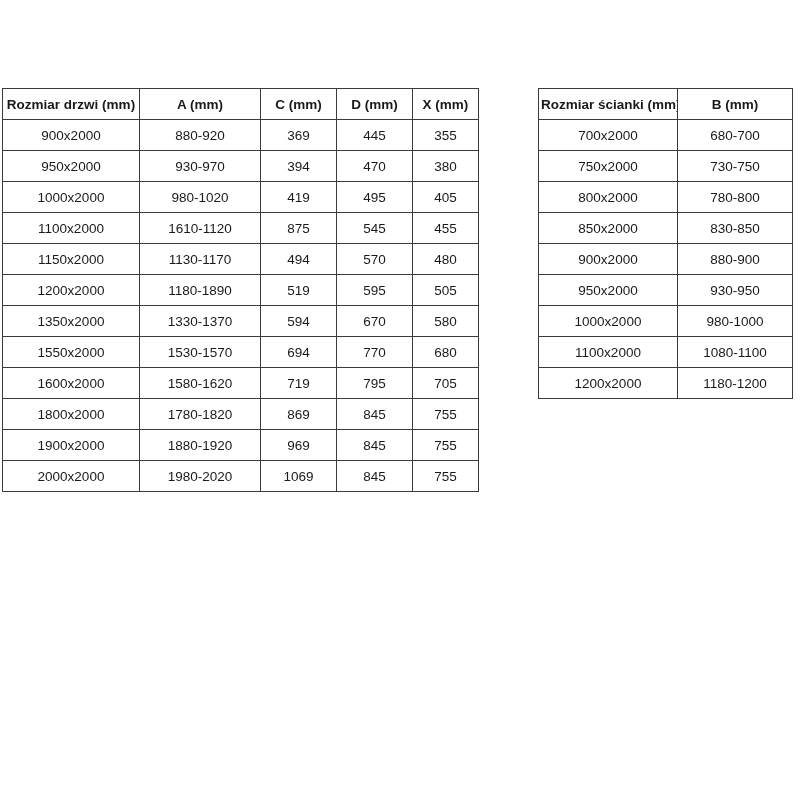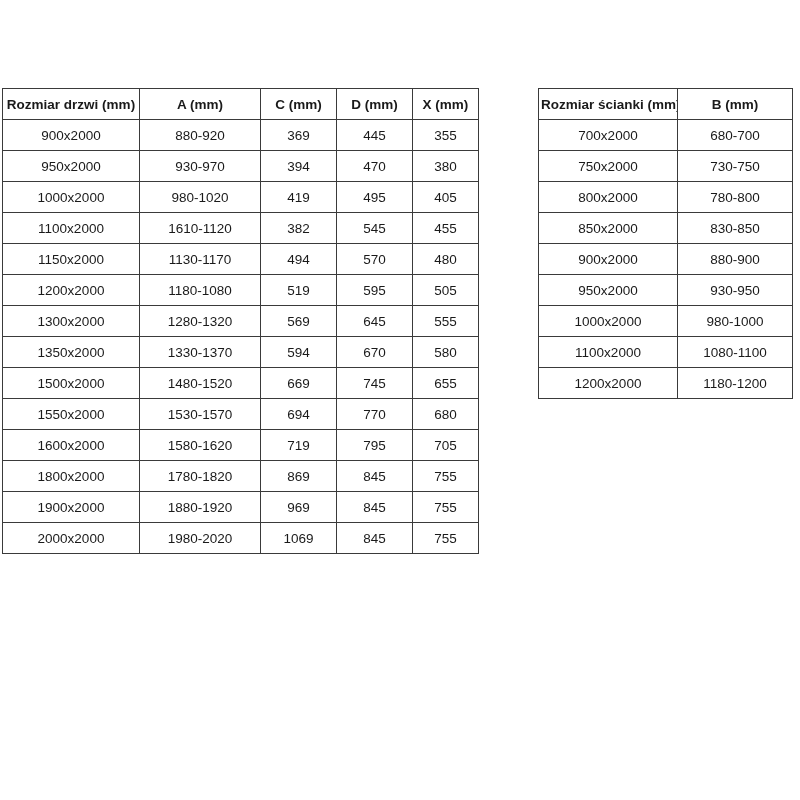--- a/index.html
+++ b/index.html
@@ -87,67 +87,53 @@
         <td>980-1020</td>
         <td>419</td>
         <td>495</td>
         <td>405</td>
       </tr>
 
 
       <tr>
         <td>1100x2000</td>
         <td>1610-1120</td>
-        <td>382</td>
+        <td>875</td>
         <td>545</td>
         <td>455</td>
       </tr>
 
       <tr>
         <td>1150x2000</td>
         <td>1130-1170</td>
         <td>494</td>
         <td>570</td>
         <td>480</td>
       </tr>
 
       <tr>
         <td>1200x2000</td>
-        <td>1180-1080</td>
+        <td>1180-1890</td>
         <td>519</td>
         <td>595</td>
         <td>505</td>
       </tr>
 
 
-      <tr>
-        <td>1300x2000</td>
-        <td>1280-1320</td>
-        <td>569</td>
-        <td>645</td>
-        <td>555</td>
-      </tr>
 
       <tr>
         <td>1350x2000</td>
         <td>1330-1370</td>
         <td>594</td>
         <td>670</td>
         <td>580</td>
       </tr>
 
 
 
-      <tr>
-        <td>1500x2000</td>
-        <td>1480-1520</td>
-        <td>669</td>
-        <td>745</td>
-        <td>655</td>
-      </tr>
 
       <tr>
         <td>1550x2000</td>
         <td>1530-1570</td>
         <td>694</td>
         <td>770</td>
         <td>680</td>
       </tr>
 
       <tr>

